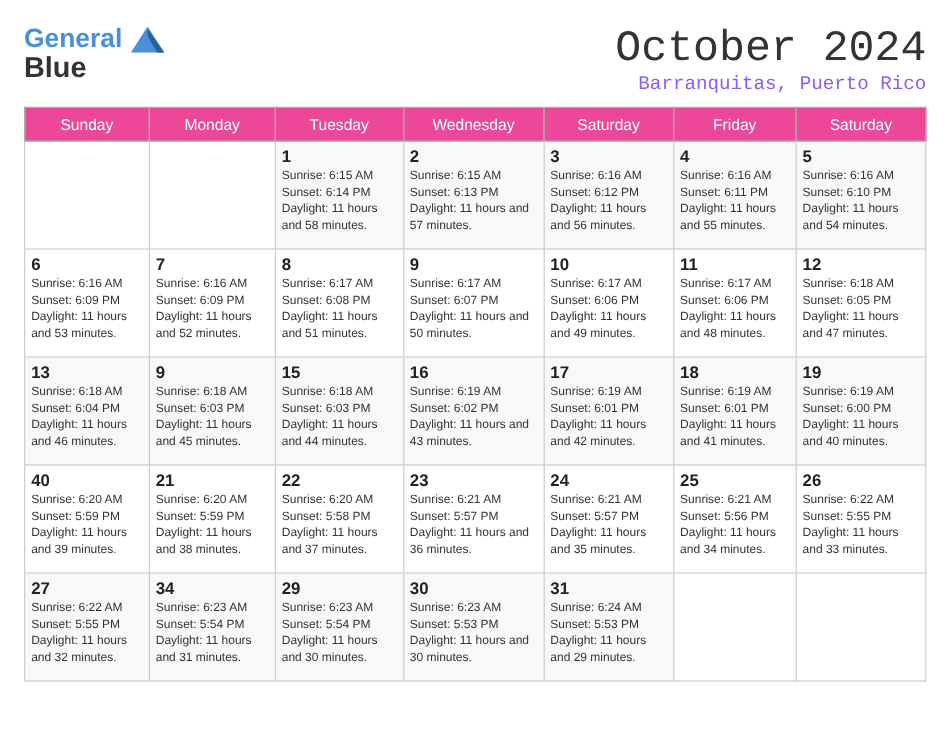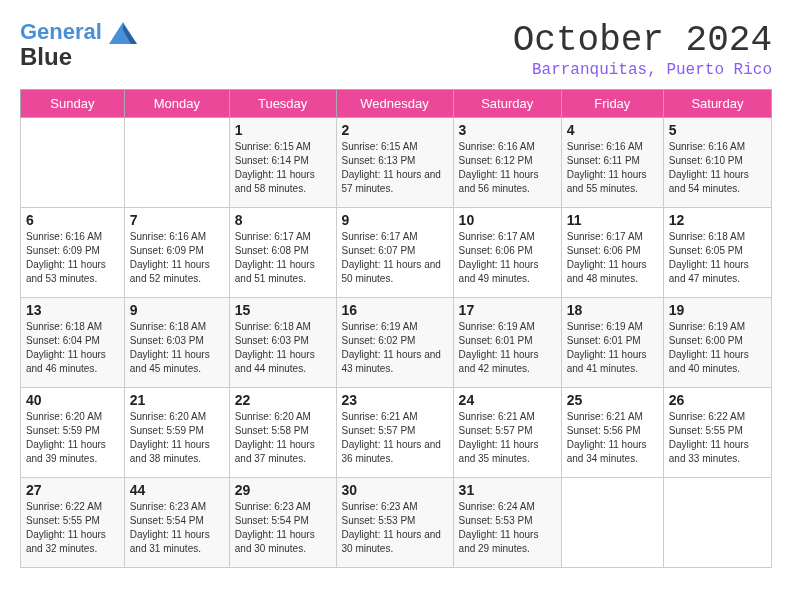--- a/index.html
+++ b/index.html
@@ -223,21 +223,21 @@
           <span class="day-number">26</span>
           <div class="day-detail">Sunrise: 6:22 AM<br>Sunset: 5:55 PM<br>Daylight: 11 hours and 33 minutes.</div>
         </td>
       </tr>
       <tr>
         <td>
           <span class="day-number">27</span>
           <div class="day-detail">Sunrise: 6:22 AM<br>Sunset: 5:55 PM<br>Daylight: 11 hours and 32 minutes.</div>
         </td>
         <td>
-          <span class="day-number">44</span>
+          <span class="day-number">34</span>
           <div class="day-detail">Sunrise: 6:23 AM<br>Sunset: 5:54 PM<br>Daylight: 11 hours and 31 minutes.</div>
         </td>
         <td>
           <span class="day-number">29</span>
           <div class="day-detail">Sunrise: 6:23 AM<br>Sunset: 5:54 PM<br>Daylight: 11 hours and 30 minutes.</div>
         </td>
         <td>
           <span class="day-number">30</span>
           <div class="day-detail">Sunrise: 6:23 AM<br>Sunset: 5:53 PM<br>Daylight: 11 hours and 30 minutes.</div>
         </td>

